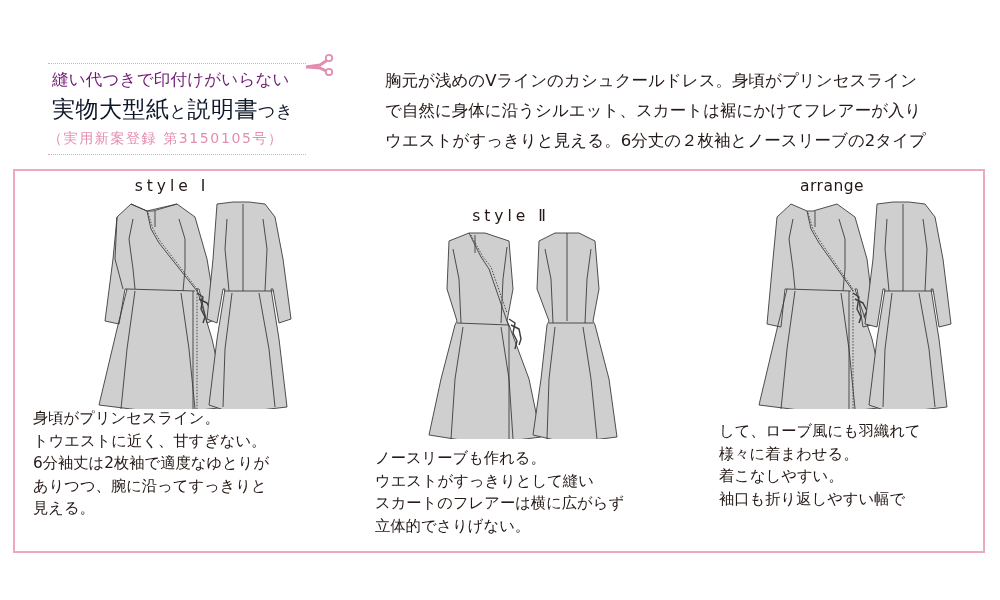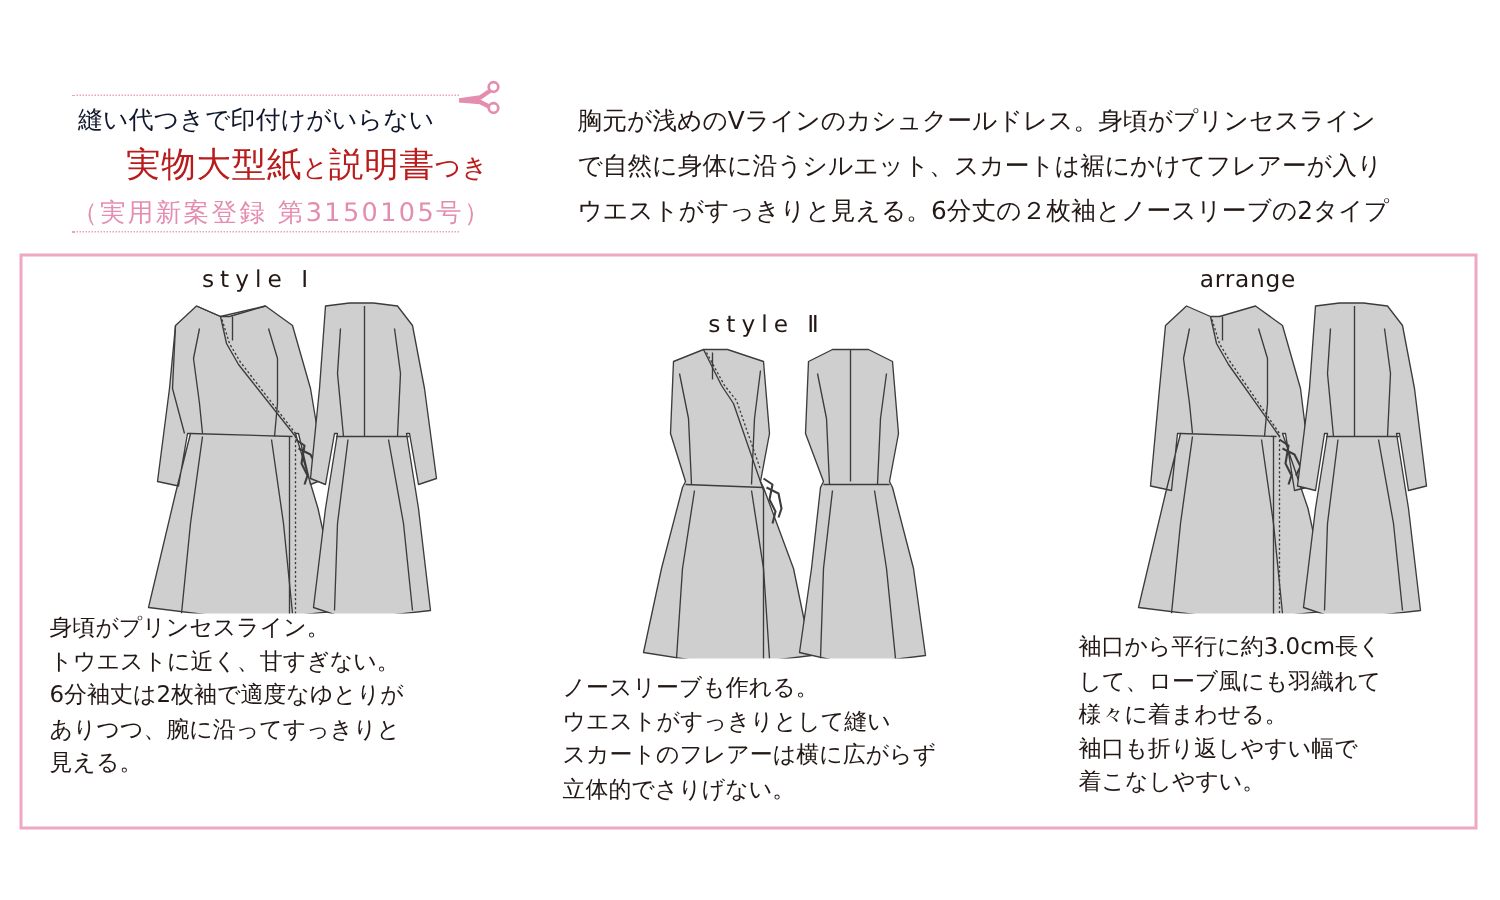--- a/index.html
+++ b/index.html
@@ -4,24 +4,24 @@
   <style>
     * { margin: 0; padding: 0; box-sizing: border-box; }
     html, body { width: 1000px; height: 600px; background: #ffffff; overflow: hidden; }
     body { position: relative; font-family: "DejaVu Sans", "Liberation Sans", sans-serif; color: #231815; }
 
     .promo { position: absolute; left: 48px; top: 52px; width: 270px; }
     .promo .dotline { position: absolute; left: 0; width: 258px; border-top: 1px dotted #e9a3c0; }
     .promo .dotline.top { top: 11px; }
     .promo .dotline.bottom { top: 102px; }
     .promo .scissors { position: absolute; left: 258px; top: 0; width: 30px; height: 24px; }
-    .promo .line1 { position: absolute; left: 4px; top: 17px; font-size: 16.5px; color: #0f172a; white-space: nowrap; letter-spacing: 0.2px; }
-    .promo .line2 { position: absolute; left: 4px; top: 42px; font-size: 23px; color: #b91c1c; white-space: nowrap; letter-spacing: 0.5px; margin-left: 32px; }
+    .promo .line1 { position: absolute; left: 4px; top: 17px; font-size: 16.5px; color: #701a75; white-space: nowrap; letter-spacing: 0.2px; }
+    .promo .line2 { position: absolute; left: 4px; top: 42px; font-size: 23px; color: #0f172a; white-space: nowrap; letter-spacing: 0.5px; }
     .promo .line2 .small { font-size: 17px; }
-    .promo .line3 { position: absolute; left: 0; top: 78px; font-size: 17px; color: #e58db0; white-space: nowrap; letter-spacing: 1.6px; }
+    .promo .line3 { position: absolute; left: 0; top: 78px; font-size: 14px; color: #e58db0; white-space: nowrap; letter-spacing: 1.6px; }
 
     .intro { position: absolute; left: 385px; top: 66px; width: 612px; font-size: 16.5px; line-height: 30px; color: #231815; white-space: nowrap; }
     .intro div { height: 30px; }
 
     .frame { position: absolute; left: 13px; top: 169px; width: 972px; height: 384px; border: 2px solid #efa8c4; }
 
     .panel { position: absolute; top: 0; width: 300px; height: 380px; }
     .panel .style-title { position: absolute; top: 6px; width: 100%; text-align: center; font-size: 15.5px; letter-spacing: 4px; color: #231815; }
     .panel .style-title.plain { letter-spacing: 0.5px; }
     .panel svg.dress { position: absolute; top: 28px; }
@@ -148,20 +148,19 @@
         <path d="M140 5 L156 3 L172 3 L188 5 L198 18 L206 60 L214 125 L202 128 L196 90 L194 90 L202 140 L210 208 L175 212 L150 212 L132 206 L140 140 L148 90 L146 90 L140 128 L128 125 L136 60 Z"></path>
         <path d="M166 5 L166 92" fill="none"></path>
         <path d="M147 92 L196 92" fill="none"></path>
         <path d="M150 20 L148 50 L152 92" fill="none"></path>
         <path d="M186 20 L190 50 L188 92" fill="none"></path>
         <path d="M155 94 L148 150 L146 208" fill="none"></path>
         <path d="M182 94 L192 150 L198 208" fill="none"></path>
       </g>
     </svg>
     <div class="desc" style="left: 34px; top: 249px;">
-      <div>袖口から平行に約3.0cm長く</div>
       <div>して、ローブ風にも羽織れて</div>
       <div>様々に着まわせる。</div>
+      <div>着こなしやすい。</div>
       <div>袖口も折り返しやすい幅で</div>
-      <div>着こなしやすい。</div>
     </div>
   </div>
 </div>
 
 </body></html>

